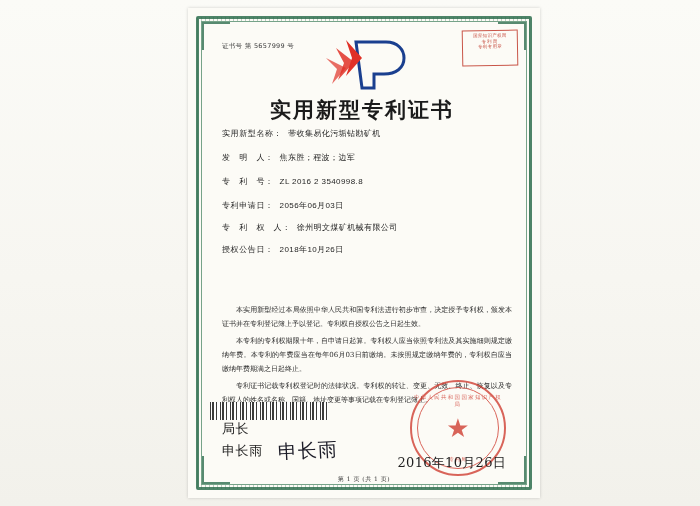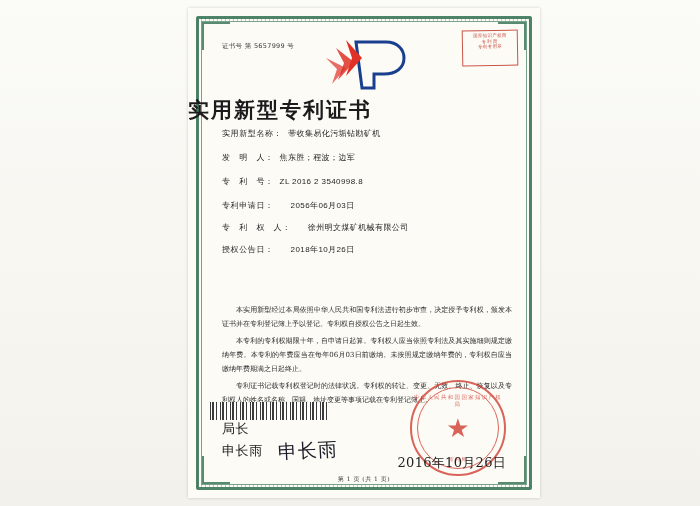--- a/index.html
+++ b/index.html
@@ -119,21 +119,21 @@
     opacity: 0.85;
     letter-spacing: 0.2px;
     transform: rotate(-1deg);
   }
   .seal-top .line2 { letter-spacing: 1px; }
 
   .doc-title {
     position: absolute;
     left: 0; right: 4px;
     top: 88px;
-    text-align: left;
+    text-align: center;
     font-family: "DejaVu Serif", serif;
     font-weight: bold;
     font-size: 21px;
     letter-spacing: 2px;
     color: #1b1b1b;
   }
 
   .fields {
     position: absolute;
     left: 34px;
@@ -152,21 +152,21 @@
   .field-label {
     letter-spacing: 0.6px;
     color: #2a2a2a;
   }
   .field-value {
     margin-left: 6px;
     letter-spacing: 0.4px;
     color: #1f1f1f;
     text-align: center;
   }
-  .field-row.tight { margin-bottom: 11px; gap: 11px; }
+  .field-row.tight { margin-bottom: 11px; }
 
   .body-text {
     position: absolute;
     left: 34px;
     right: 28px;
     top: 296px;
     font-size: 7px;
     line-height: 1.95;
     color: #2c2c2c;
     text-align: justify;

